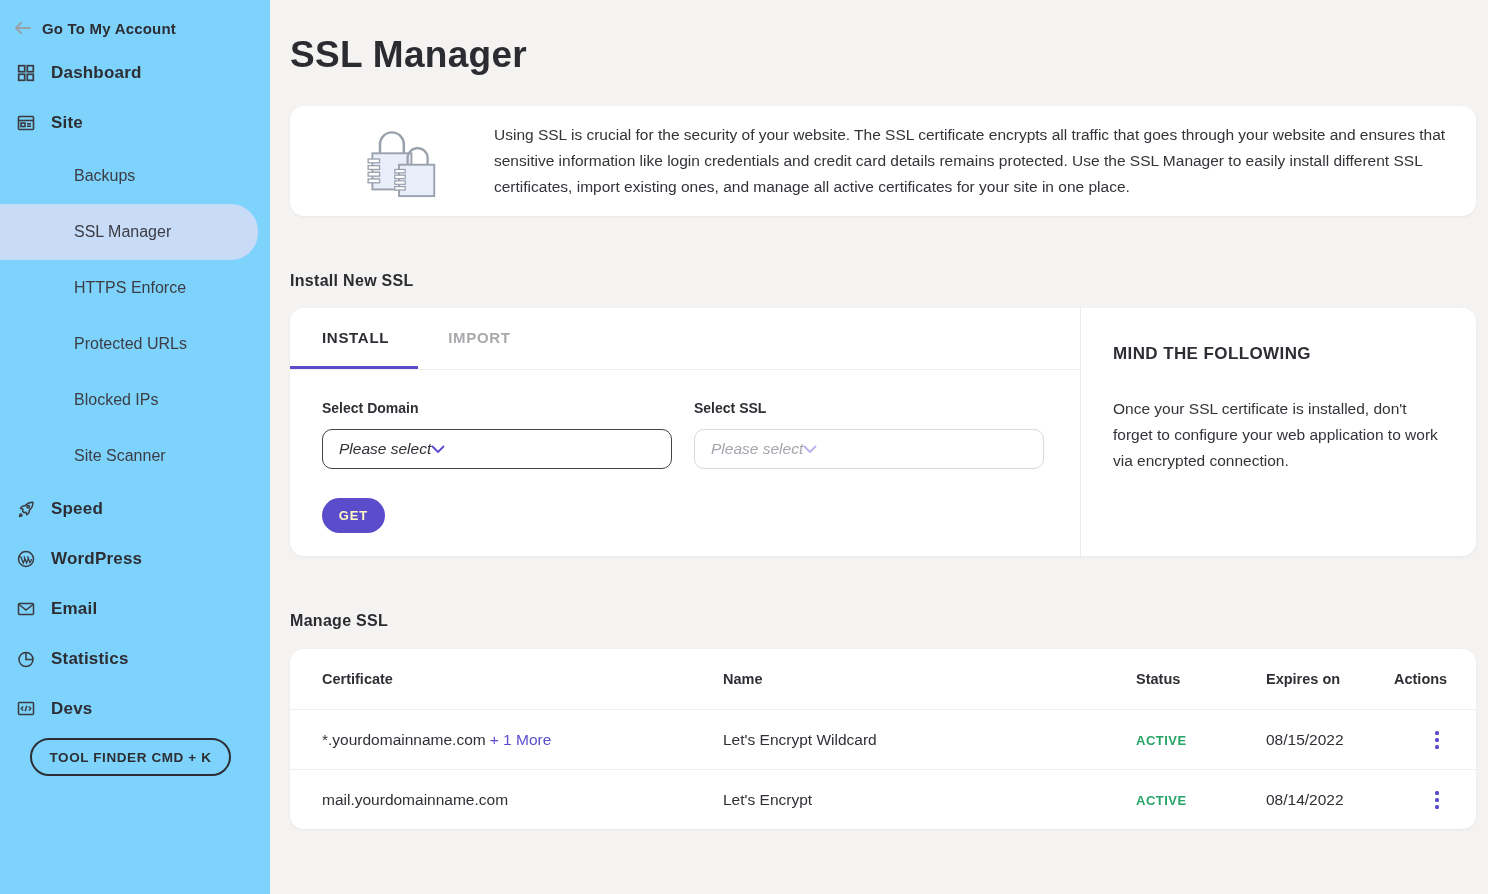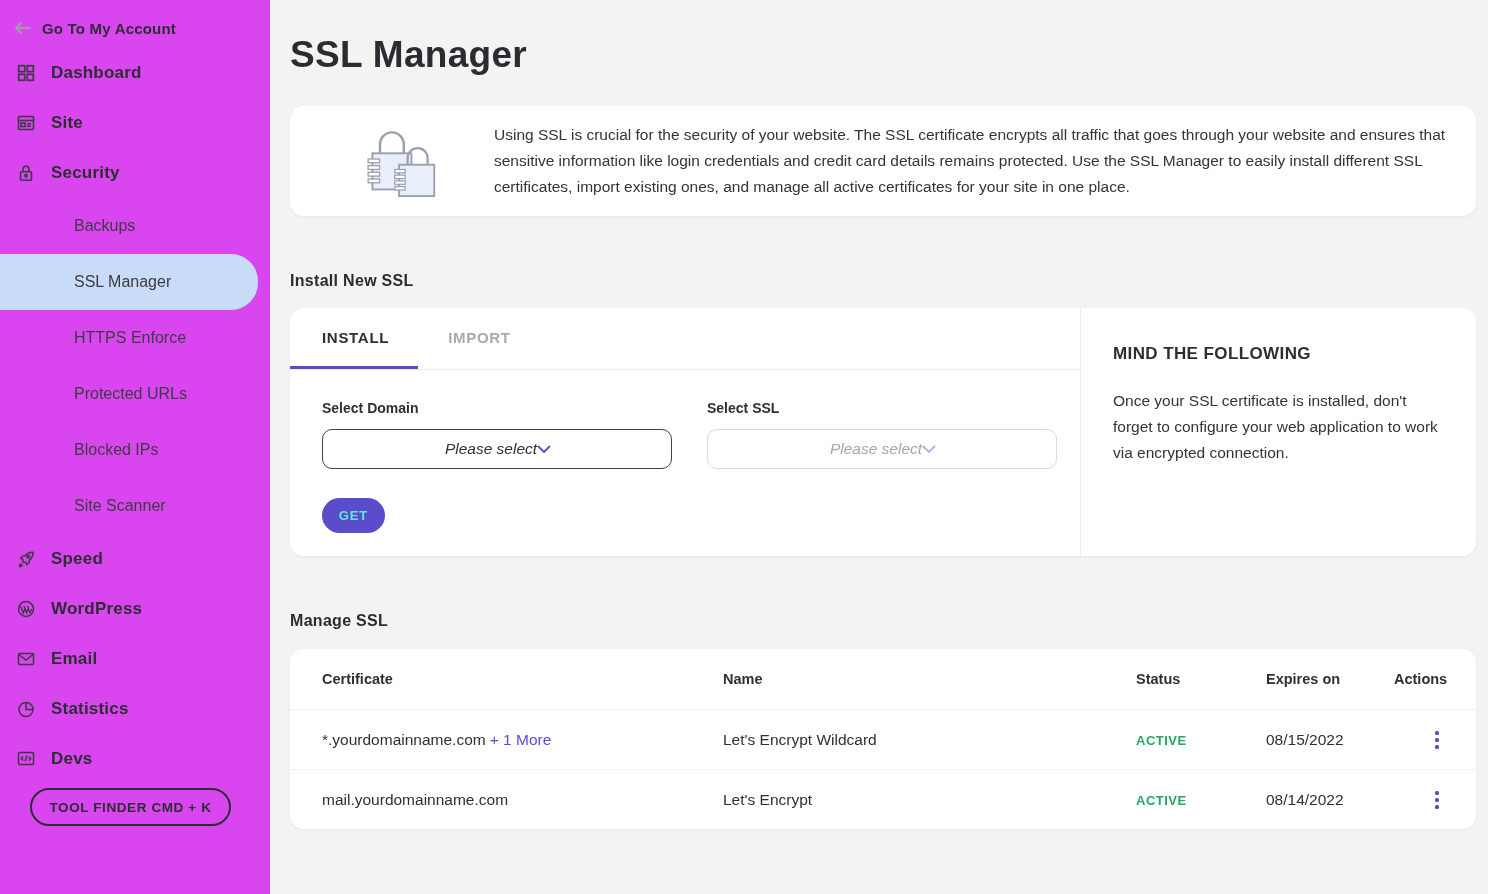--- a/index.html
+++ b/index.html
@@ -1,21 +1,21 @@
 <!DOCTYPE html>
 <html><head>
 <meta charset="utf-8">
 <style>
   * { margin:0; padding:0; box-sizing:border-box; }
   html,body { width:1488px; height:894px; }
   body { font-family:"Liberation Sans", sans-serif; color:#2d2d34; background:#f4f3f1; }
   .app { display:flex; width:1488px; height:894px; overflow:hidden; }
 
   
-  .sidebar { width:270px; flex-shrink:0; background:#d946ef; display:flex; flex-direction:column; }
+  .sidebar { width:270px; flex-shrink:0; background:#7dd3fc; display:flex; flex-direction:column; }
   .side-back { height:48px; display:flex; align-items:center; gap:10px; padding:8px 16px 0 14px; cursor:pointer; }
   .side-back .lbl { font-size:15px; font-weight:800; letter-spacing:.2px; color:#2d2d34; }
   .nav { display:flex; flex-direction:column; }
   .nav-item { height:50px; display:flex; align-items:center; gap:15px; padding:0 16px; cursor:pointer; }
   .nav-item .lbl { font-size:17px; font-weight:800; letter-spacing:.2px; color:#2d2d34; }
   .nav-item svg { flex-shrink:0; }
   .sub-item { height:56px; display:flex; align-items:center; padding-left:74px; font-size:16px; color:#3c3c44; cursor:pointer; }
   .sub-item.selected { background:#c8dbf7; border-radius:0 27px 27px 0; margin-right:12px; }
   .tool-finder { margin:4px 0 0 30px; width:201px; height:38px; border:2px solid #2d2d34; border-radius:19px;
                  background:transparent; font-family:"Liberation Sans",sans-serif; font-size:13.5px; font-weight:800;
@@ -34,33 +34,33 @@
   .section-heading { margin-top:56px; font-size:16px; font-weight:800; letter-spacing:.3px; color:#2b2b32; }
 
   .install-card { margin-top:18px; display:flex; min-height:248px; }
   .install-left { flex:1; }
   .tabs { height:62px; display:flex; border-bottom:1px solid #ececec; }
   .tab { display:flex; align-items:center; font-size:15px; font-weight:800; letter-spacing:.7px;
          border-bottom:3px solid transparent; cursor:pointer; }
   .tab.active { color:#2d2d34; border-bottom-color:#5b4ccc; padding:0 29px 0 32px; }
   .tab.inactive { color:#aaaaae; padding:0 24px 0 30px; }
   .install-form { padding:30px 0 0 32px; }
-  .fields { display:flex; gap:35px; }
+  .fields { display:flex; gap:22px; }
   .field { width:350px; }
   .field-label { font-size:14px; font-weight:700; color:#2f2f36; margin-bottom:13px; }
-  .select { height:40px; border-radius:10px; display:flex; align-items:center; justify-content:center;
+  .select { height:40px; border-radius:10px; display:flex; align-items:center; justify-content:flex-start;
             padding:0 14px 0 16px; font-style:italic; font-size:15.5px; cursor:pointer; }
   .select.enabled { border:1px solid #43424a; color:#2f2f36; }
   .select.disabled { border:1px solid #d8d8e1; color:#a5a5ad; cursor:default; }
   .btn-get { margin-top:29px; width:63px; height:35px; border:none; border-radius:18px; background:#5b4ccc;
-             color:#5eead4; font-family:"Liberation Sans",sans-serif; font-size:13px; font-weight:800;
+             color:#fef9c3; font-family:"Liberation Sans",sans-serif; font-size:13px; font-weight:800;
              letter-spacing:.9px; cursor:pointer; }
   .install-aside { width:396px; flex-shrink:0; border-left:1px solid #ececec; padding:36px 38px 0 32px; }
   .aside-heading { font-size:17px; font-weight:800; letter-spacing:.4px; color:#2d2d34; }
-  .aside-body { margin-top:24px; font-size:15.5px; line-height:26px; color:#333339; }
+  .aside-body { margin-top:32px; font-size:15.5px; line-height:26px; color:#333339; }
 
   .table-card { margin-top:19px; }
   .trow { display:grid; grid-template-columns:401px 413px 130px 128px 1fr; align-items:center;
           height:60px; padding:0 30px 0 32px; }
   .trow + .trow { border-top:1px solid #efefef; }
   .th { font-size:14.5px; font-weight:600; color:#2f2f36; }
   .td { font-size:15.5px; color:#2f2f36; }
   .cell-actions { display:flex; justify-content:flex-end; }
   .th.cell-actions-h { text-align:right; }
   .more-link { color:#5b4ccc; margin-left:4px; cursor:pointer; }
@@ -95,29 +95,20 @@
       </div>
       <div class="nav-item">
         <svg class="icon" width="20" height="20" viewBox="0 0 20 20" fill="none" stroke="currentColor" stroke-width="1.6">
             <rect x="2.5" y="3.5" width="15" height="13" rx="1"></rect>
             <line x1="2.5" y1="7.5" x2="17.5" y2="7.5"></line>
             <rect x="5" y="10" width="4" height="3.5"></rect>
             <line x1="11" y1="10.8" x2="15" y2="10.8"></line>
             <line x1="11" y1="13.2" x2="15" y2="13.2"></line>
           </svg>
         <span class="lbl">Site</span>
-      </div>
-      <div class="nav-item">
-        <svg class="icon" width="20" height="20" viewBox="0 0 20 20" fill="none" stroke="currentColor" stroke-width="1.6">
-            <rect x="4.5" y="8.8" width="11" height="8.5" rx="1"></rect>
-            <path d="M7 8.8V6.3a3 3 0 0 1 6 0v2.5"></path>
-            <circle cx="10" cy="12.3" r="1.1"></circle>
-            <line x1="10" y1="13.4" x2="10" y2="15"></line>
-          </svg>
-        <span class="lbl">Security</span>
       </div>
 
       <div class="sub-item">
         <span>Backups</span>
       </div>
       <div class="sub-item selected">
         <span>SSL Manager</span>
       </div>
       <div class="sub-item">
         <span>HTTPS Enforce</span>

